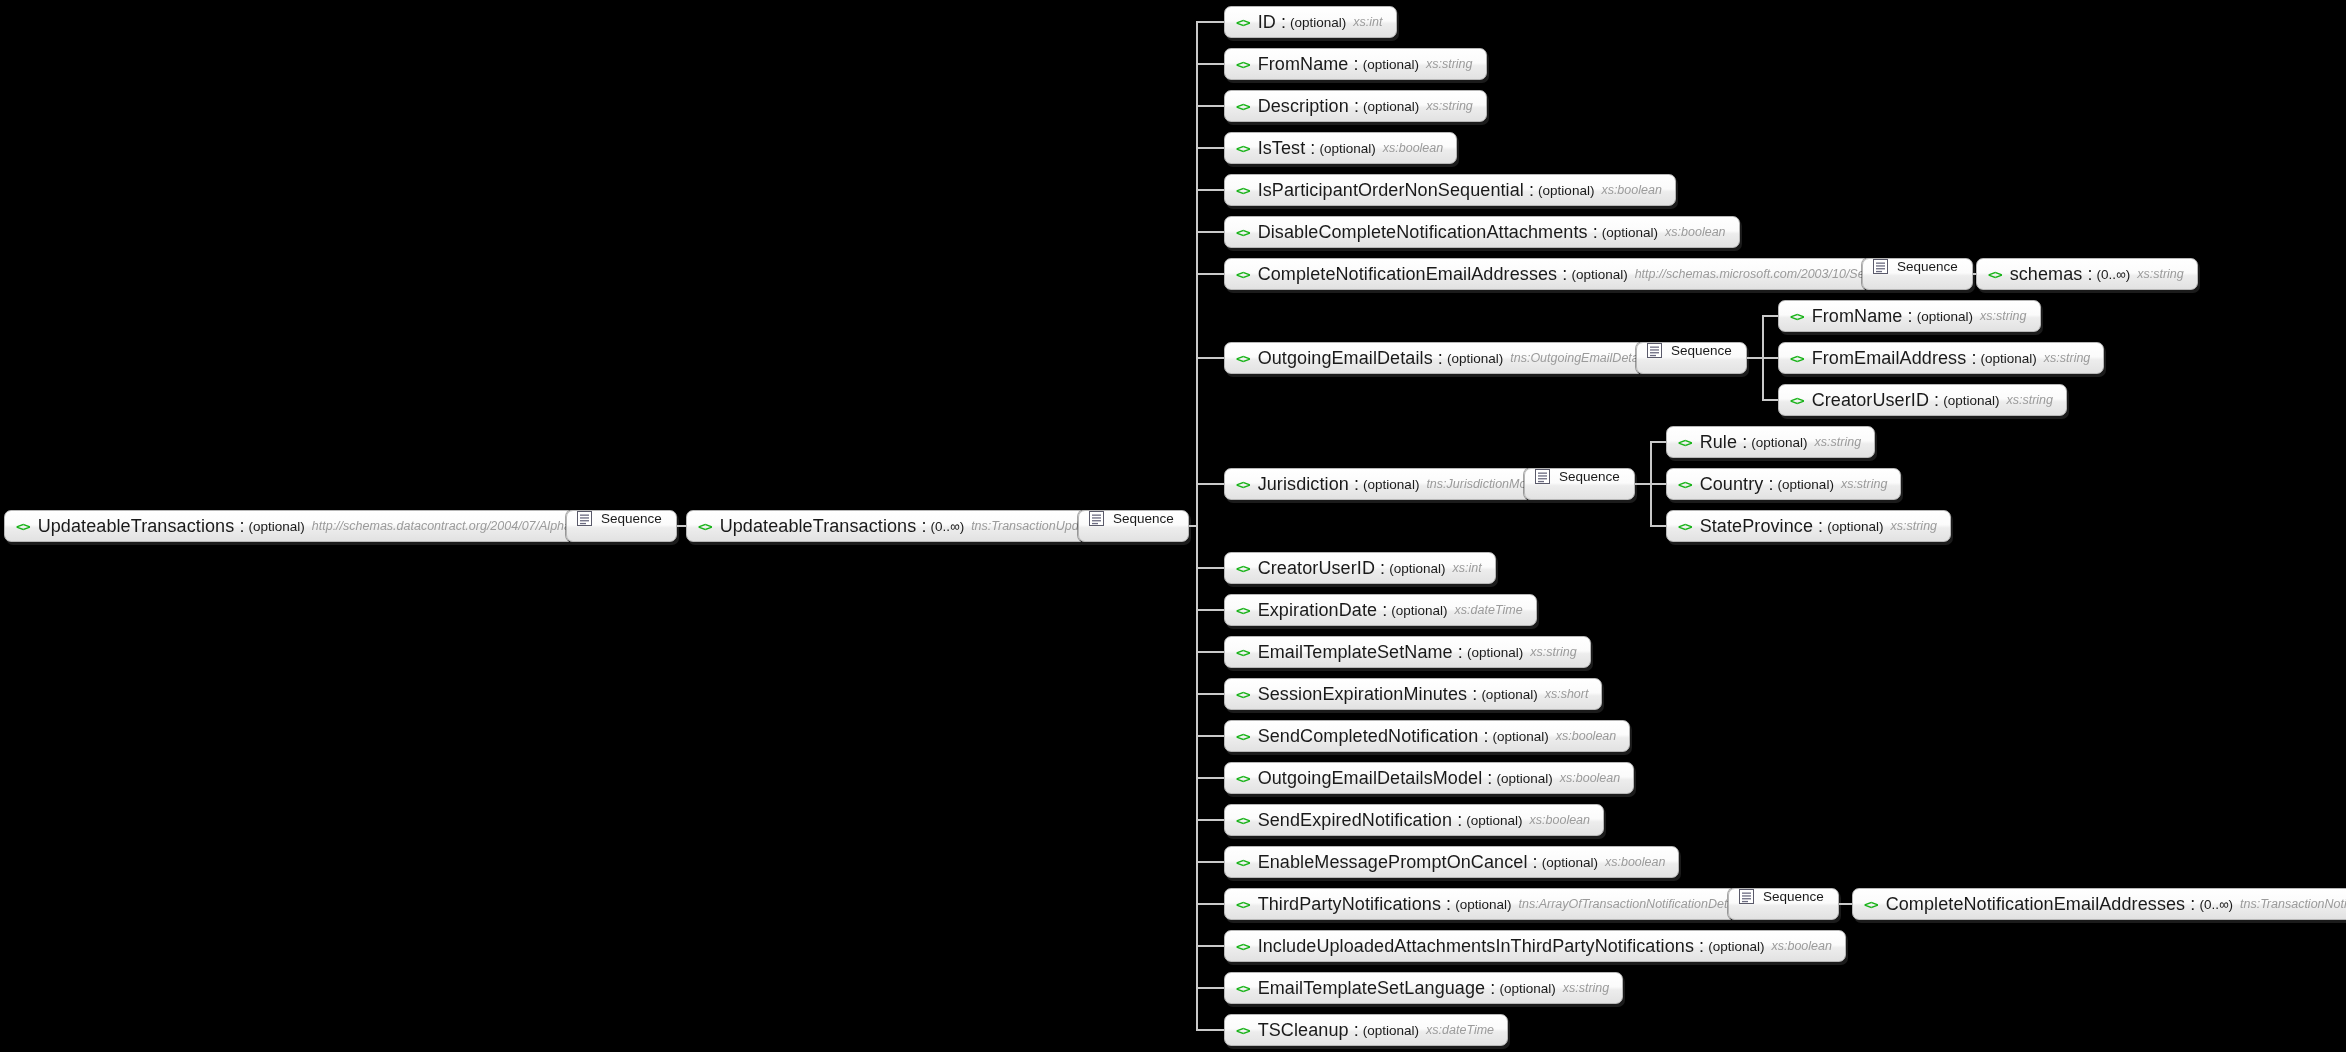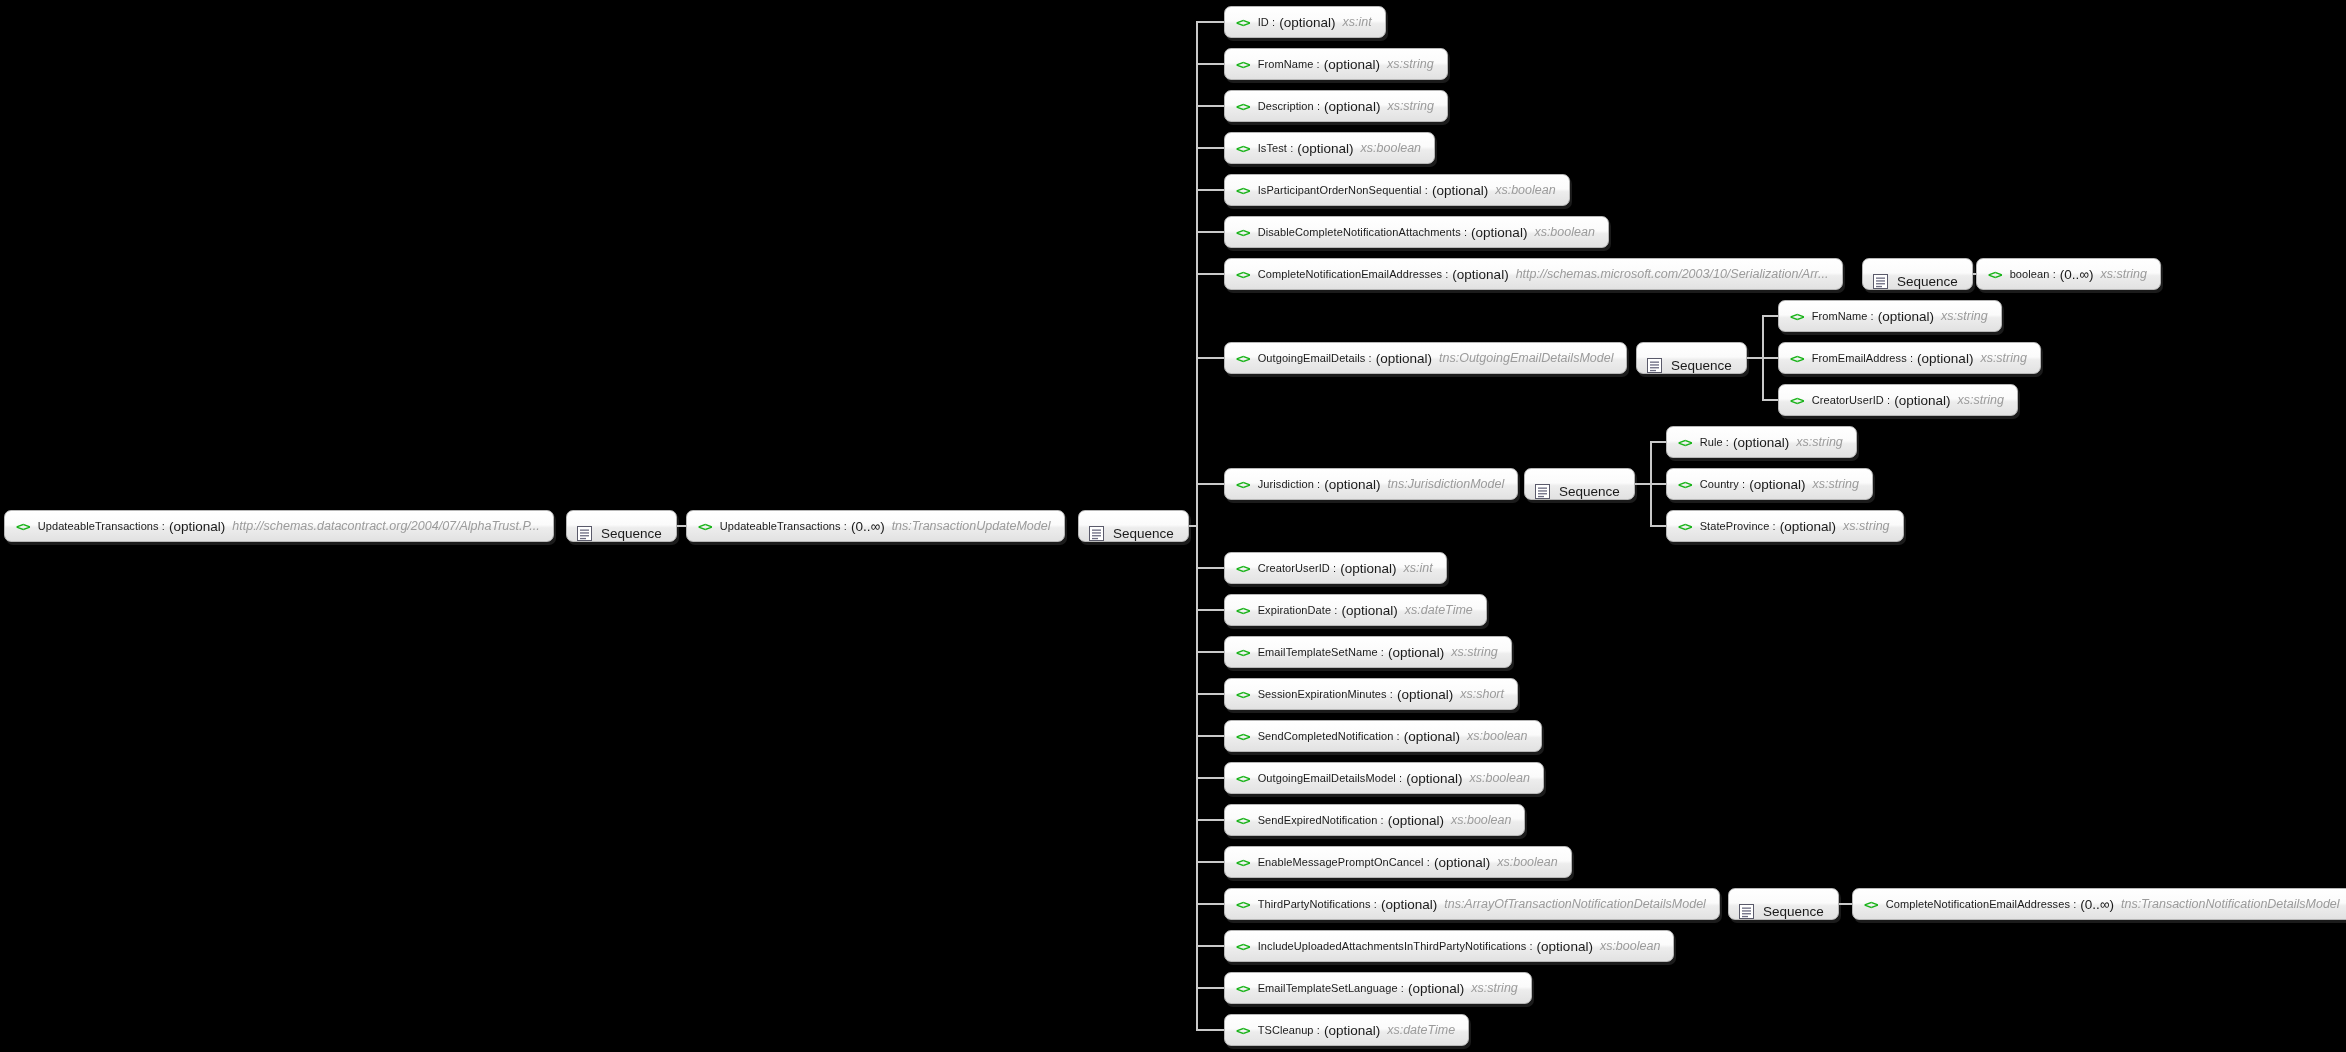--- a/index.html
+++ b/index.html
@@ -47,21 +47,21 @@
   .node .tagicon {
     color: #17b317;
     font-family: "DejaVu Sans Mono", monospace;
     font-size: 13px;
     font-weight: bold;
     letter-spacing: -1px;
     margin-right: 8px;
     line-height: 1;
   }
   .node .nm {
-    font-size: 11px;
+    font-size: 18px;
     color: #1a1a1a;
     letter-spacing: 0.1px;
   }
   .node .occ {
     font-size: 13.5px;
     color: #1a1a1a;
     margin-left: 4px;
   }
   .node .typ {
     font-size: 12.5px;
@@ -69,21 +69,21 @@
     font-style: italic;
     margin-left: 7px;
   }
 
   
   .seq {
     position: absolute;
     box-sizing: border-box;
     height: 32px;
     display: flex;
-    align-items: flex-end;
+    align-items: flex-start;
     padding: 0 14px 0 10px;
     border-radius: 7px;
     background: linear-gradient(to bottom, #ffffff 0%, #fbfbfb 46%, #ededed 56%, #e2e2e2 100%);
     border: 1px solid #b7b7b7;
     box-shadow: 2px 3px 0 0 #1b1b1b, 0 0 0 1px rgba(0,0,0,0.35);
     white-space: nowrap;
   }
   .seq .seqicon {
     width: 15px; height: 15px;
     margin-right: 9px;
@@ -268,21 +268,21 @@
           <rect x="3" y="3.5" width="9" height="1.3" fill="#6b6b80"></rect>
           <rect x="3" y="6.3" width="9" height="1.3" fill="#6b6b80"></rect>
           <rect x="3" y="9.1" width="9" height="1.3" fill="#6b6b80"></rect>
           <rect x="3" y="11.9" width="6" height="1.3" fill="#6b6b80"></rect>
         </svg>
       </span>
       <span class="seqlbl">Sequence</span>
     </div>
     <div class="node" style="left: 1976px; top: 258px;">
       <span class="tagicon">&lt;&gt;</span>
-      <span class="nm">boolean :</span>
+      <span class="nm">schemas :</span>
       <span class="occ">(0..∞)</span>
       <span class="typ">xs:string</span>
     </div>
     <div class="seq" style="left: 1636px; top: 342px;">
       <span style="display: flex;">
         <svg class="seqicon" viewBox="0 0 15 15" xmlns="http://www.w3.org/2000/svg">
           <rect x="0.5" y="0.5" width="14" height="14" fill="#ffffff" stroke="#5a5a6a" stroke-width="1"></rect>
           <rect x="3" y="3.5" width="9" height="1.3" fill="#6b6b80"></rect>
           <rect x="3" y="6.3" width="9" height="1.3" fill="#6b6b80"></rect>
           <rect x="3" y="9.1" width="9" height="1.3" fill="#6b6b80"></rect>

